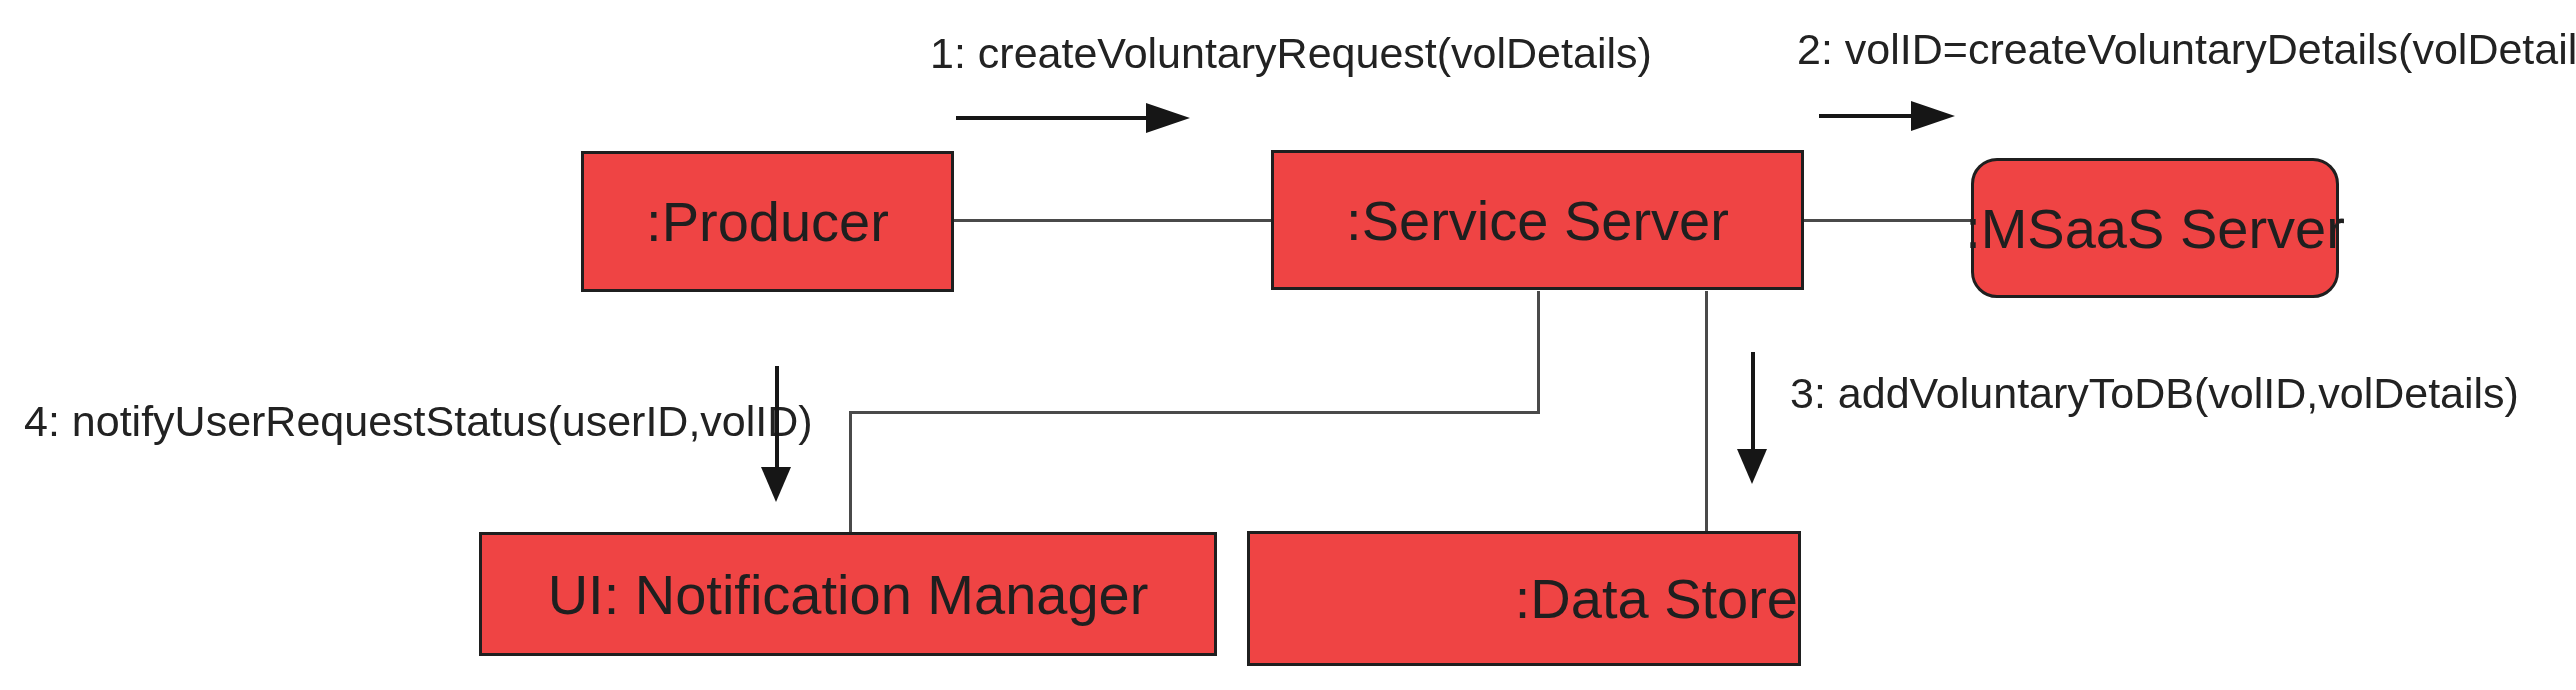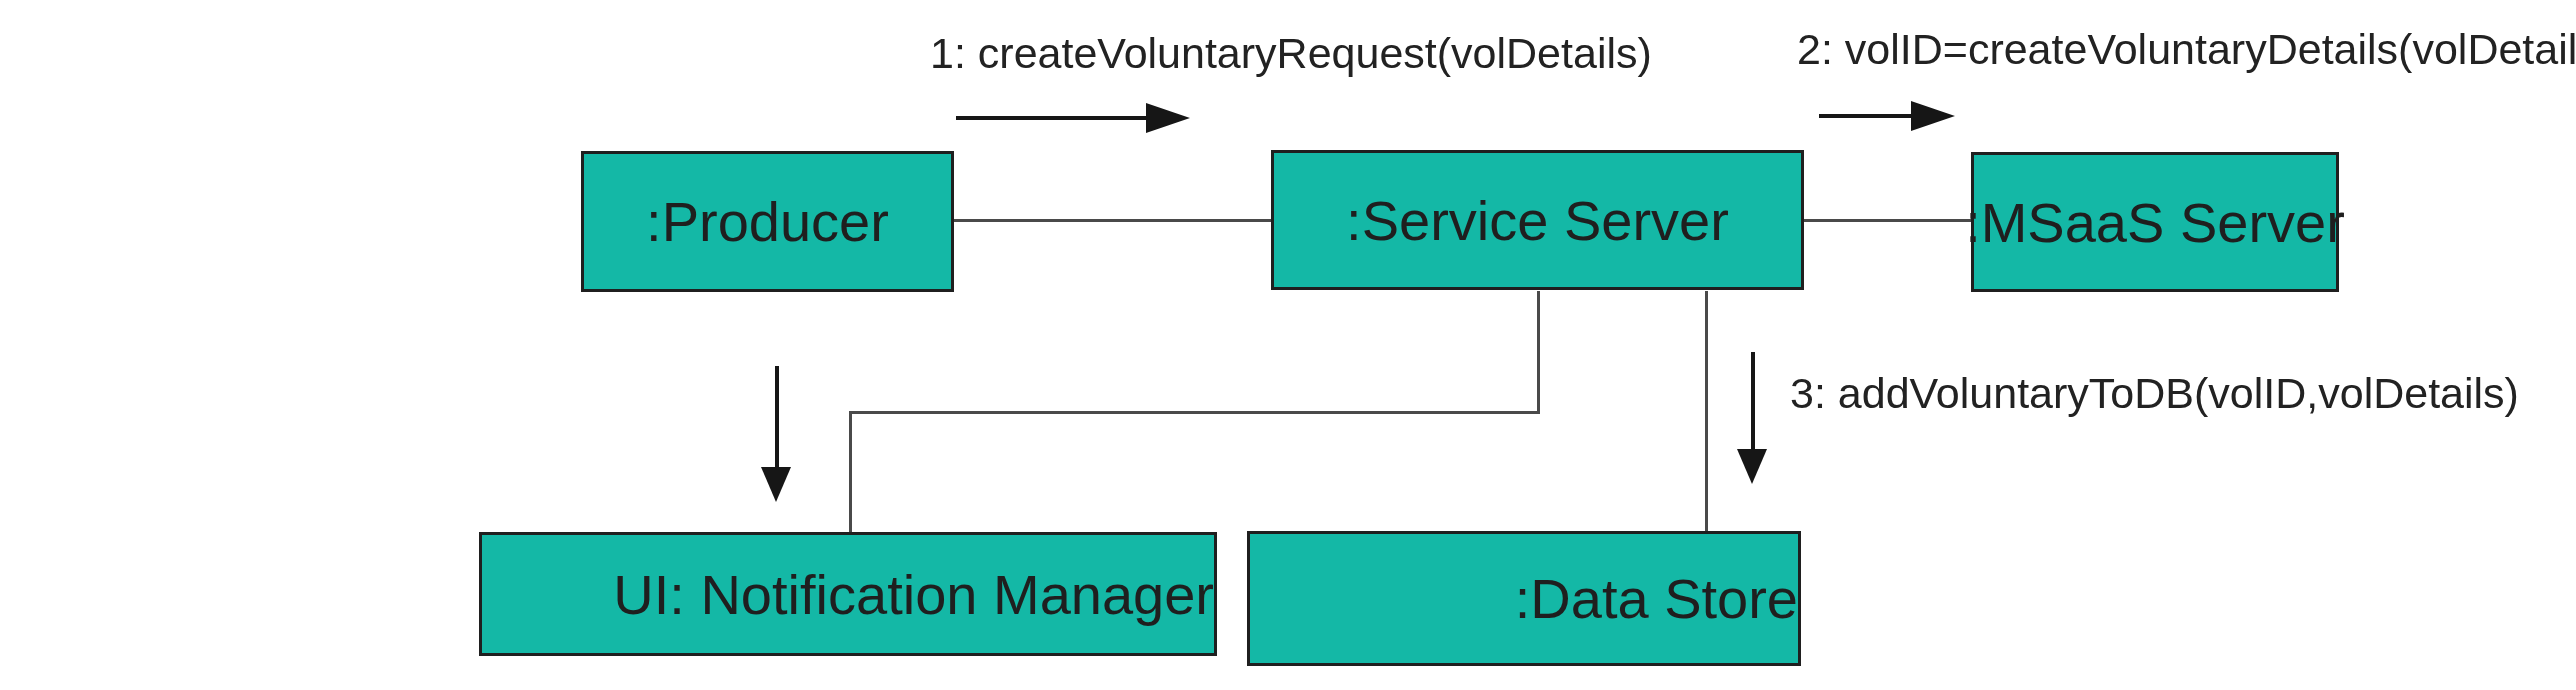--- a/index.html
+++ b/index.html
@@ -10,21 +10,21 @@
     position: relative;
     overflow: hidden;
   }
   .canvas { position: absolute; left: 0; top: 0; width: 2576px; height: 640px; }
 
   
   .node {
     position: absolute;
     box-sizing: border-box;
     border: 3.9px solid #1f1f1f;
-    background: #14b8a6;
+    background: #ef4444;
     display: flex;
     align-items: center;
     justify-content: center;
     font-size: 56px;
     color: #1f1f1f;
     white-space: nowrap;
     letter-spacing: 0px;
   }
 
   
@@ -75,36 +75,37 @@
   <div class="head right" style="left:1146px; top:103px;"></div>
 
   <div class="msg" style="left:1797px; top:25px;">2: volID=createVoluntaryDetails(volDetails)</div>
   <div class="shaft h" style="left:1819px; top:114px; width:92px;"></div>
   <div class="head right" style="left:1911px; top:101px;"></div>
 
   <div class="msg" style="left:1790px; top:369px;">3: addVoluntaryToDB(volID,volDetails)</div>
   <div class="shaft v" style="left:1751px; top:352px; height:100px;"></div>
   <div class="head down" style="left:1737px; top:449px;"></div>
 
+  <div class="msg" style="left:24px; top:397px;">4: notifyUserRequestStatus(userID,volID)</div>
   <div class="shaft v" style="left:775px; top:366px; height:103px;"></div>
   <div class="head down" style="left:761px; top:467px;"></div>
 
   <div class="node" style="left:581px; top:151px; width:373px; height:141px;">
     <span>:Producer</span>
   </div>
 
   <div class="node" style="left:1271px; top:150px; width:533px; height:140px;">
     <span>:Service Server</span>
   </div>
 
-  <div class="node" style="left:1971px; top:152px; width:368px; height:140px;">
+  <div class="node" style="left:1971px; top:158px; width:368px; height:140px;border-radius:26px;">
     <span>:MSaaS Server</span>
   </div>
 
-  <div class="node" style="left:479px; top:532px; width:738px; height:124px;justify-content:flex-end;">
+  <div class="node" style="left:479px; top:532px; width:738px; height:124px;">
     <span>UI: Notification Manager</span>
   </div>
 
   <div class="node" style="left:1247px; top:531px; width:554px; height:135px;justify-content:flex-end;">
     <span>:Data Store</span>
   </div>
 
 </div>
 
 

